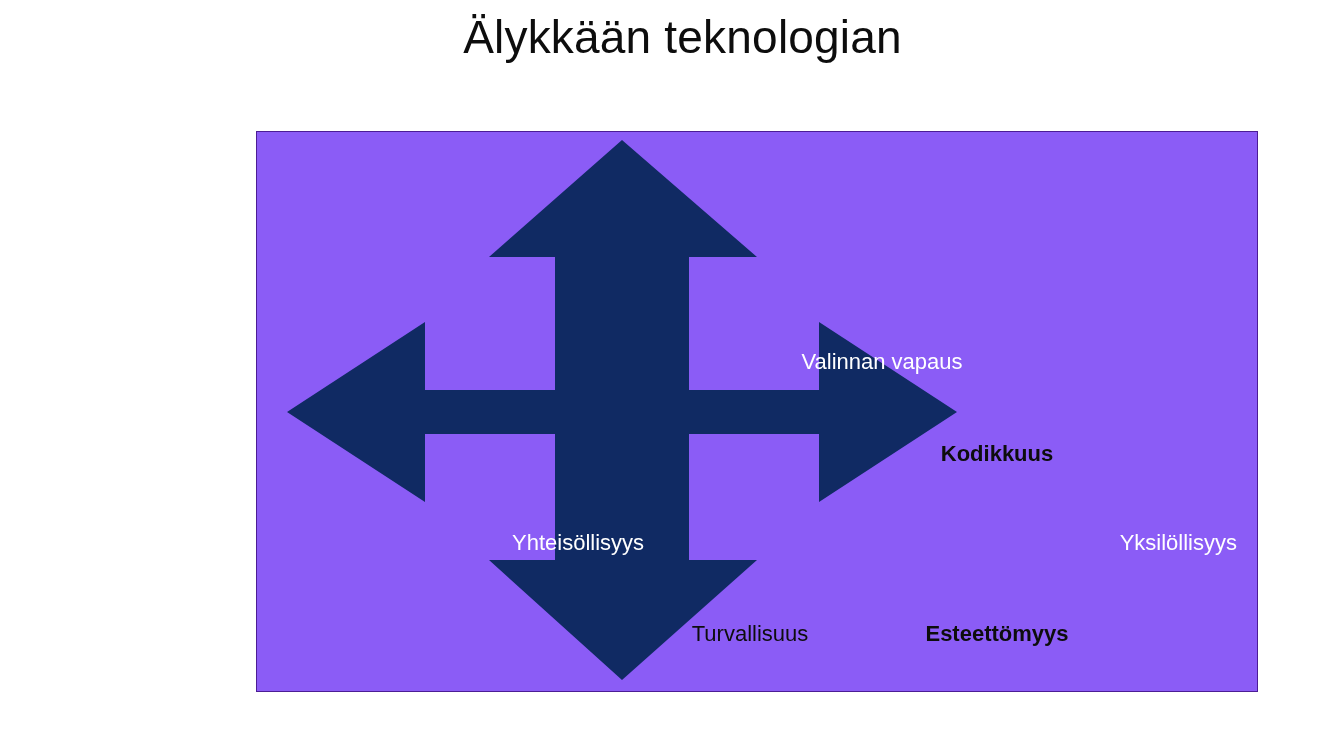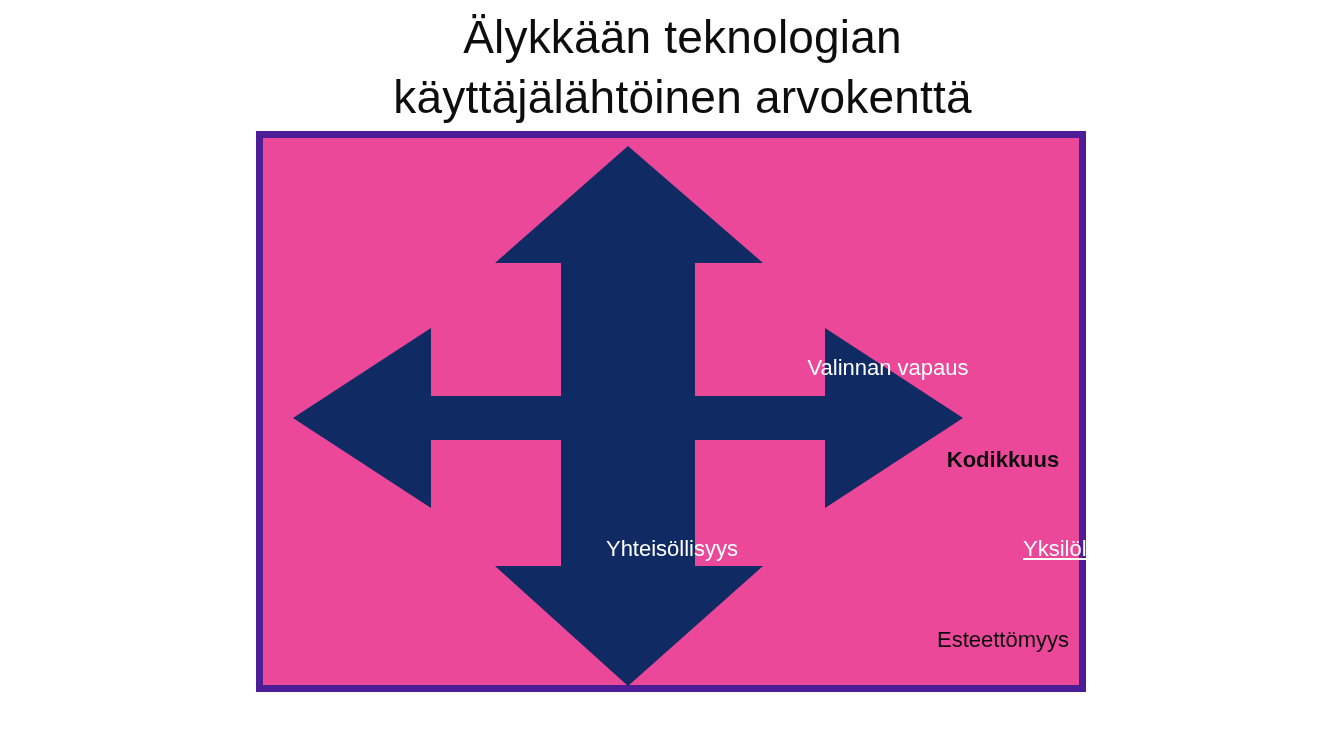--- a/index.html
+++ b/index.html
@@ -37,24 +37,24 @@
   }
   #title .title-line {
     display: block;
     white-space: nowrap;
   }
 
   #diagram-frame {
     position: absolute;
     left: 240px;
     top: 131px;
-    width: 830px;
+    width: 1002px;
     height: 561px;
-    background: #ec4899;
-    border: 7px solid #4c1d95;
+    background: #8b5cf6;
+    border: 1px solid #4c1d95;
     box-sizing: border-box;
   }
 
   #arrow-svg {
     position: absolute;
     left: 0;
     top: 0;
     width: 830px;
     height: 561px;
     display: block;
@@ -87,62 +87,62 @@
     width: 230px;
     font-weight: bold;
   }
   #label-q-bottomleft {
     left: 378px; top: 487px;
     width: 230px;
   }
   #label-q-bottomright {
     left: 625px; top: 487px;
     width: 230px;
+    font-weight: bold;
   }
 
   
   #label-up {
     left: 465px; top: 215px;
     width: 320px;
   }
   #label-down {
     left: 452px; top: 573px;
     width: 320px;
   }
   #label-left {
     left: 255px; top: 396px;
     width: 220px;
-    text-align: right;
+    text-align: left;
   }
   #label-right {
     left: 760px; top: 396px;
     width: 220px;
-    text-align: left;
-    text-decoration: underline;
+    text-align: right;
   }
 </style>
 </head>
 <body>
 
 <div id="slide">
 
   <div id="title">
     <span class="title-line">Älykkään teknologian</span>
-    <span class="title-line">käyttäjälähtöinen arvokenttä</span>
   </div>
 
   <div id="diagram-frame">
 
     <svg id="arrow-svg" viewBox="0 0 830 561" xmlns="http://www.w3.org/2000/svg">
       <polygon points="365,8 500,125 432,125 432,258 562,258 562,190 700,280 562,370 562,302 432,302 432,428 500,428 365,548 232,428 298,428 298,302 168,302 168,370 30,280 168,190 168,258 298,258 298,125 232,125" fill="#102a63"></polygon>
     </svg>
 
     <div class="alabel" id="label-up">Valinnan vapaus</div>
     <div class="alabel" id="label-down">Sääntelyn
 kunnioittaminen</div>
     <div class="alabel" id="label-left">Yhteisöllisyys</div>
     <div class="alabel" id="label-right">Yksilöllisyys</div>
 
     <div class="qlabel" id="label-q-topright">Kodikkuus</div>
+    <div class="qlabel" id="label-q-bottomleft">Turvallisuus</div>
     <div class="qlabel" id="label-q-bottomright">Esteettömyys</div>
 
   </div>
 </div>
 
 </body></html>

